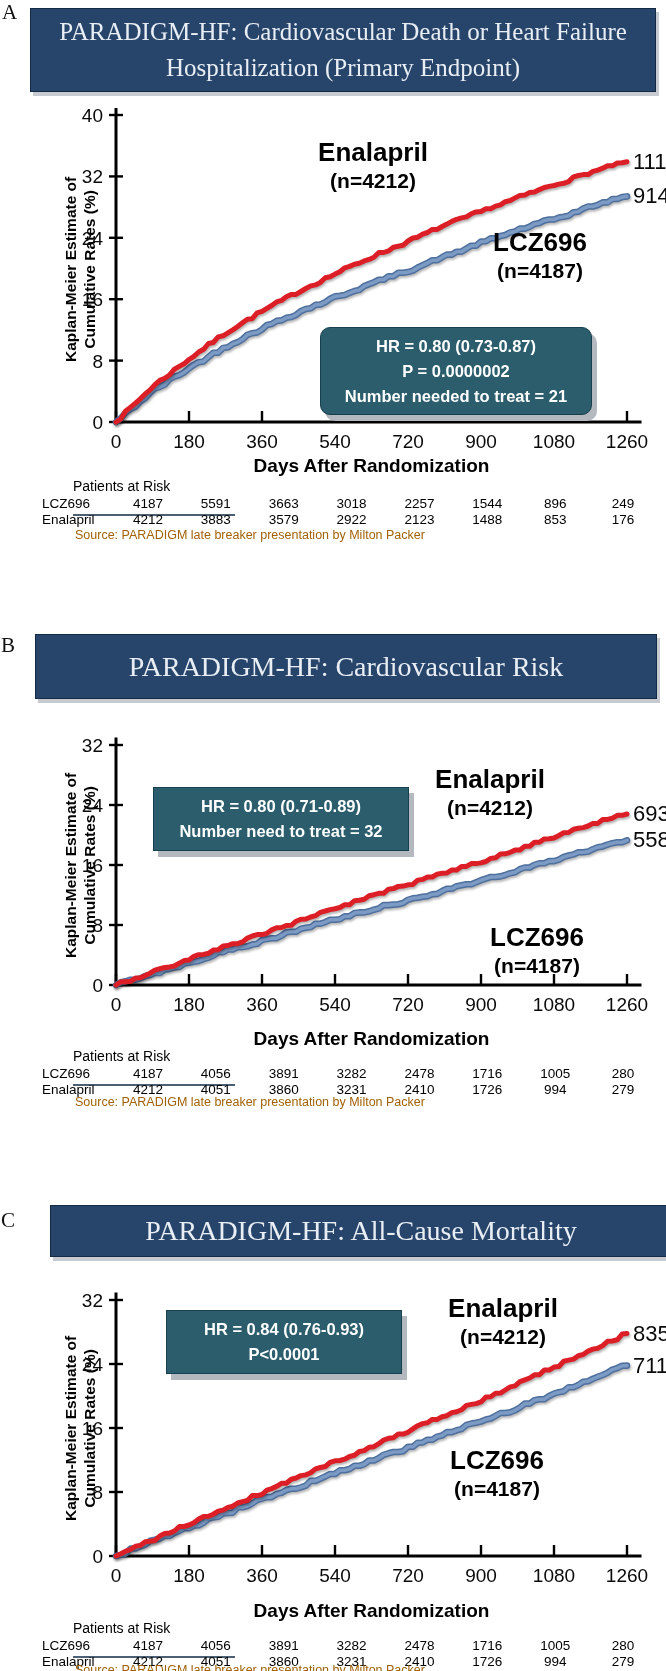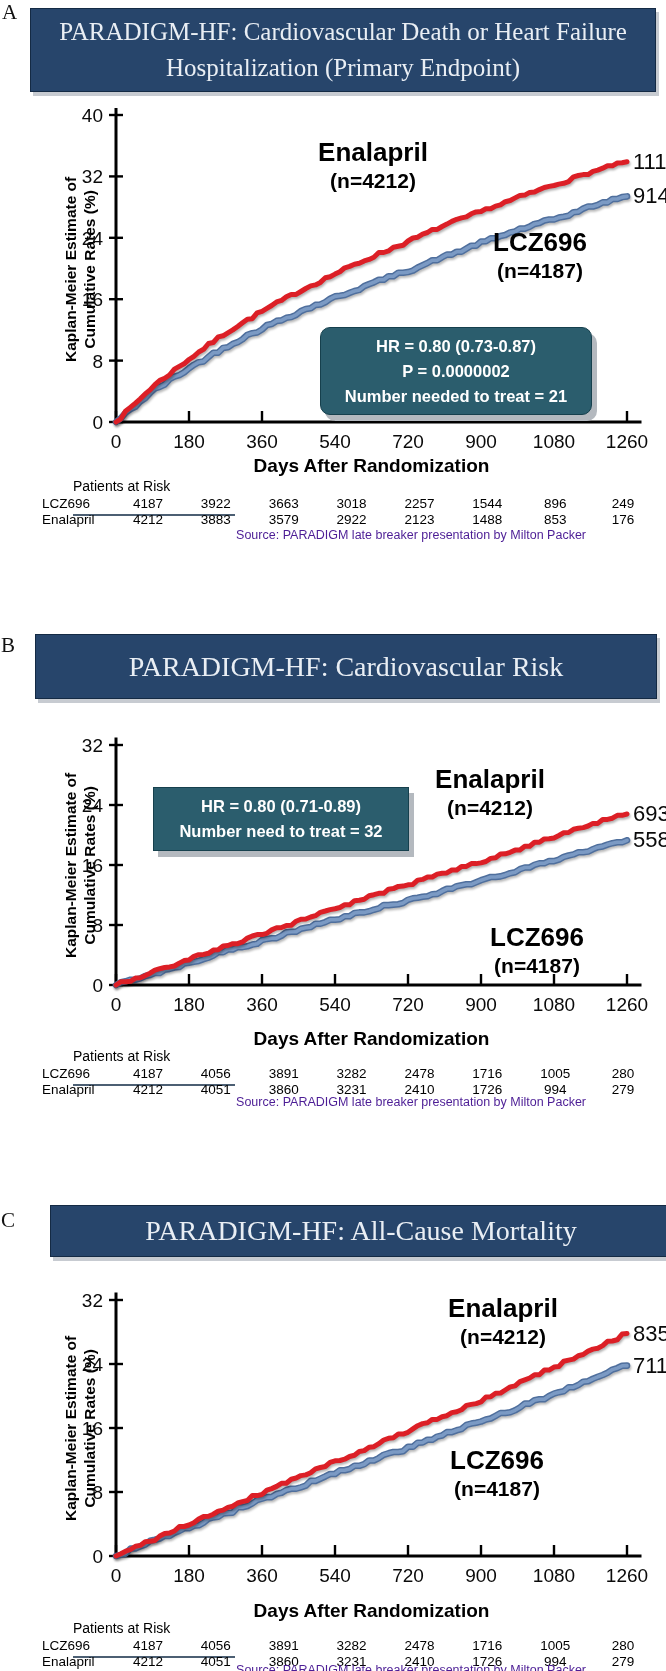--- a/index.html
+++ b/index.html
@@ -63,21 +63,21 @@
   .risk-header{position:absolute;left:45px;width:162px;font-size:14px;border-bottom:2px solid #4c5f73;padding-bottom:20px;margin-left:28px;}
   .panel-a .risk-header{top:478px;}
   .panel-b .risk-header{top:463px;}
   .panel-c .risk-header{top:452px;}
   .risk-grid{position:absolute;left:42px;width:615px;display:grid;grid-template-columns:72px repeat(8,1fr);row-gap:1px;font-size:13.5px;}
   .panel-a .risk-grid{top:496px;}
   .panel-b .risk-grid{top:481px;}
   .panel-c .risk-grid{top:470px;}
   .risk-name{text-align:left;}
   .risk-val{text-align:center;}
-  .source{position:absolute;left:75px;width:511px;text-align:right;font-size:12.5px;color:#4c1d95;}
+  .source{position:absolute;left:75px;width:511px;text-align:left;font-size:12.5px;color:#a16207;}
   .panel-a .source{top:528px;}
   .panel-b .source{top:510px;}
   .panel-c .source{top:495px;}
 </style>
 </head>
 <body>
 
 <section class="panel panel-a">
   <div class="panel-letter">A</div>
   <div class="banner">
@@ -137,21 +137,21 @@
       <div class="statline">HR = 0.80 (0.73-0.87)</div>
       <div class="statline">P = 0.0000002</div>
       <div class="statline">Number needed to treat = 21</div>
     </div>
   </div>
   <div class="x-title">Days After Randomization</div>
   <div class="risk-header">Patients at Risk</div>
   <div class="risk-grid">
       <div class="risk-name">LCZ696</div>
       <div class="risk-val">4187</div>
-      <div class="risk-val">3922</div>
+      <div class="risk-val">5591</div>
       <div class="risk-val">3663</div>
       <div class="risk-val">3018</div>
       <div class="risk-val">2257</div>
       <div class="risk-val">1544</div>
       <div class="risk-val">896</div>
       <div class="risk-val">249</div>
       <div class="risk-name">Enalapril</div>
       <div class="risk-val">4212</div>
       <div class="risk-val">3883</div>
       <div class="risk-val">3579</div>
@@ -293,20 +293,25 @@
     <div class="drug-label enal-label">
       <div class="drug-name">Enalapril</div>
       <div class="drug-n">(n=4212)</div>
     </div>
     <div class="drug-label lcz-label">
       <div class="drug-name">LCZ696</div>
       <div class="drug-n">(n=4187)</div>
     </div>
     <div class="end-count" style="top: 32.6px;">835</div>
     <div class="end-count" style="top: 64.6px;">711</div>
+    <div class="statbox">
+      <div class="statline">HR = 0.84 (0.76-0.93)</div>
+      <div class="statline">P&lt;0.0001</div>
+
+    </div>
   </div>
   <div class="x-title">Days After Randomization</div>
   <div class="risk-header">Patients at Risk</div>
   <div class="risk-grid">
       <div class="risk-name">LCZ696</div>
       <div class="risk-val">4187</div>
       <div class="risk-val">4056</div>
       <div class="risk-val">3891</div>
       <div class="risk-val">3282</div>
       <div class="risk-val">2478</div>

